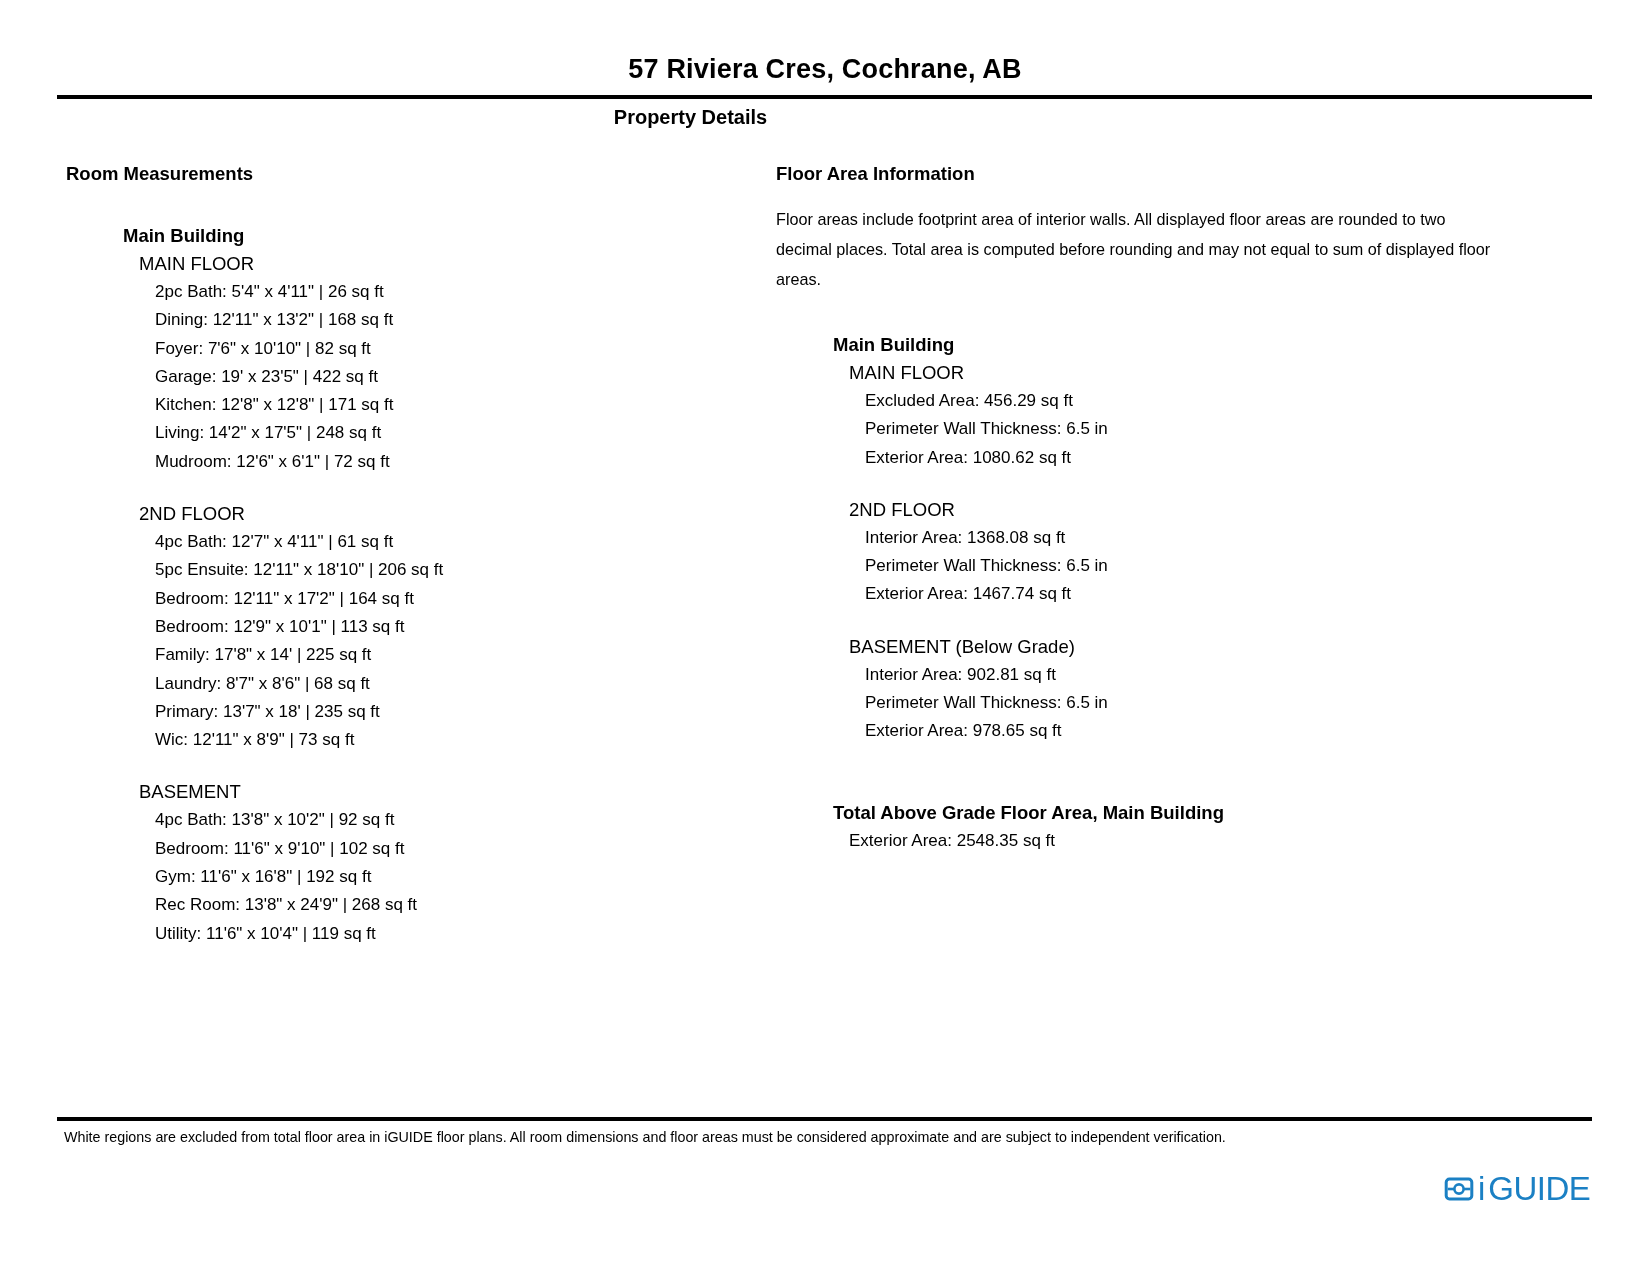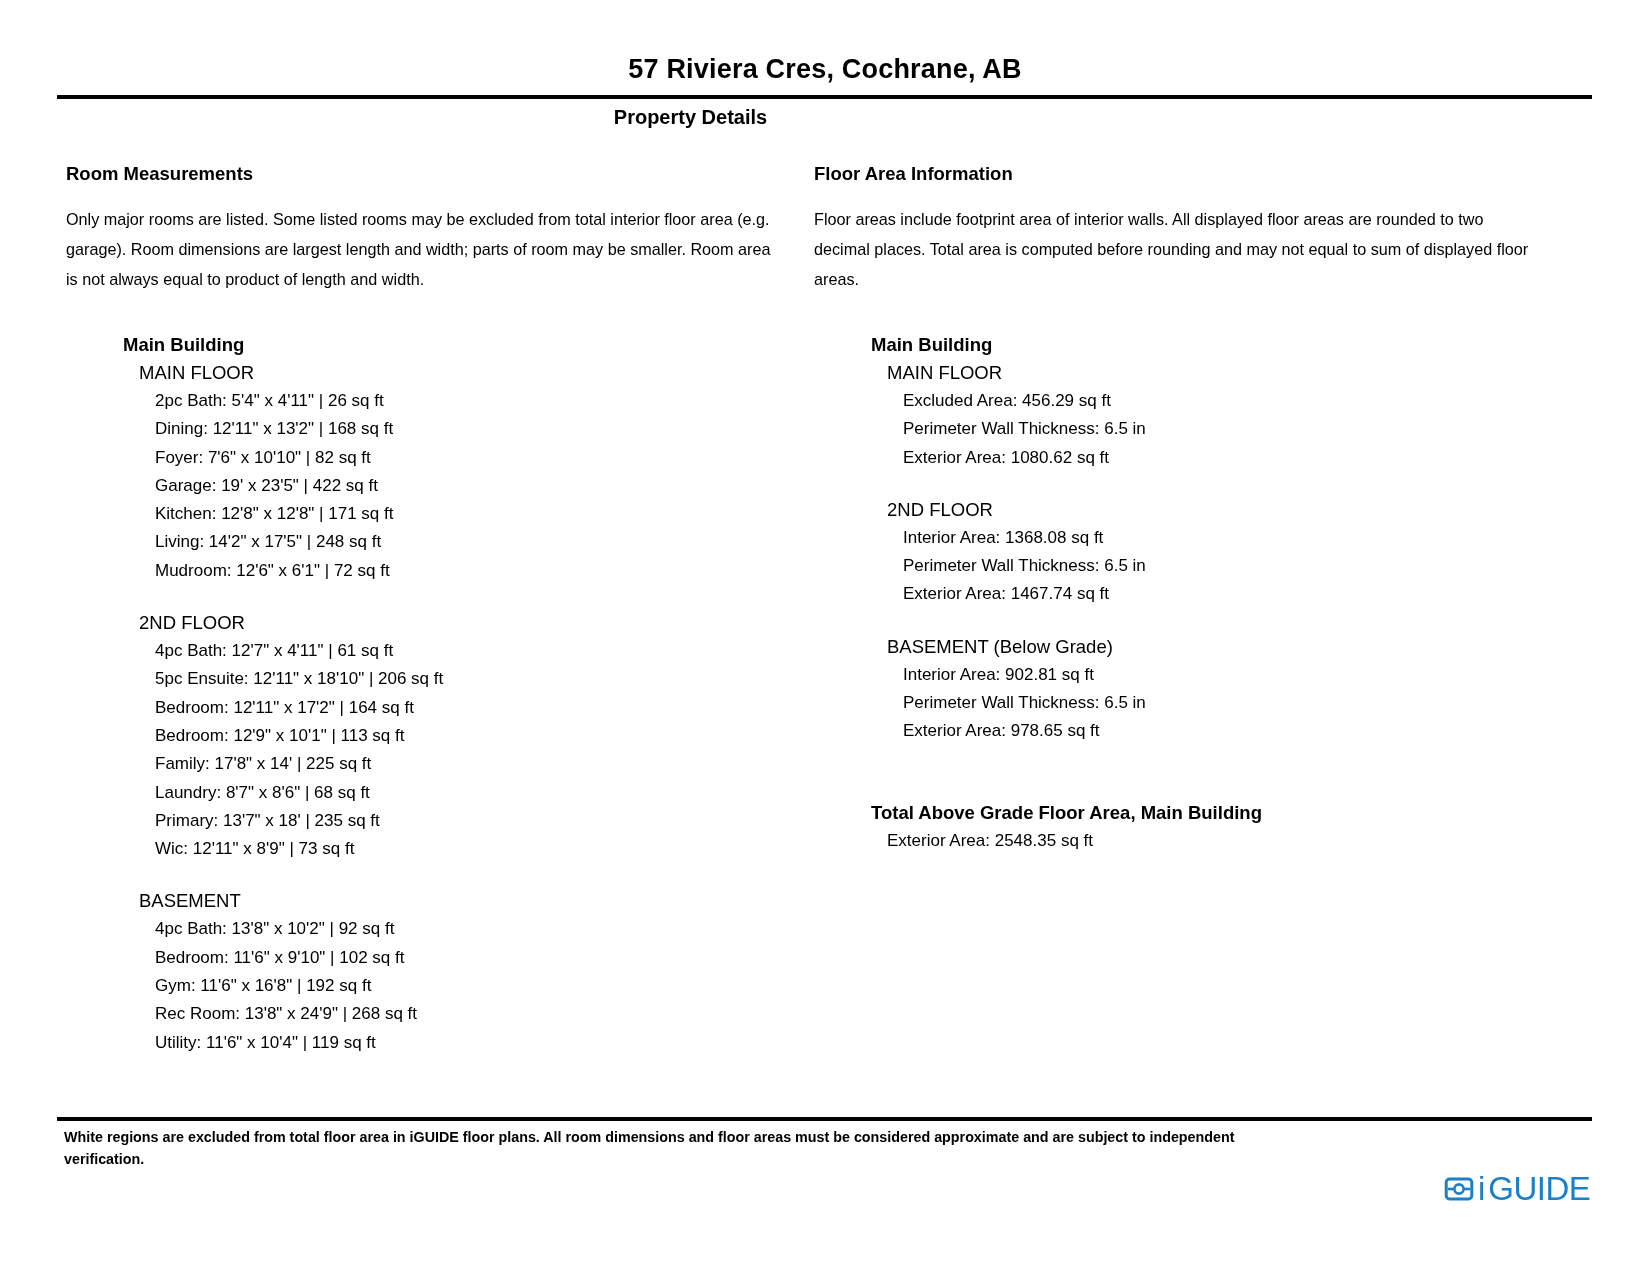--- a/index.html
+++ b/index.html
@@ -49,21 +49,21 @@
     font-size: 20px;
     font-weight: bold;
   }
 
   
   .col {
     position: absolute;
     top: 163px;
   }
   .col-left  { left: 66px;  width: 712px; }
-  .col-right { left: 814px; width: 720px; }
+  .col-right { left: 776px; width: 720px; }
 
   .section-head {
     font-size: 18.5px;
     font-weight: bold;
     margin: 0 0 19px 0;
   }
   .section-note {
     font-size: 16.2px;
     line-height: 30px;
     margin: 0;
@@ -115,21 +115,20 @@
     height: 4px;
     background: #000;
   }
   .footer-note {
     position: absolute;
     top: 1126px;
     left: 64px;
     width: 1180px;
     font-size: 14.3px;
     line-height: 22px;
-    font-weight: bold;
   }
   .logo {
     position: absolute;
     top: 1172px;
     left: 1443px;
     display: flex;
     align-items: center;
     gap: 3px;
   }
   .logo-mark {
@@ -154,21 +153,20 @@
 <body>
 
 <div class="page">
 
   <div class="doc-title">57 Riviera Cres, Cochrane, AB</div>
   <div class="rule-top"></div>
   <div class="subtitle">Property Details</div>
 
   <div class="col col-left">
     <div class="section-head">Room Measurements</div>
-    <p class="section-note">Only major rooms are listed. Some listed rooms may be excluded from total interior floor area (e.g. garage). Room dimensions are largest length and width; parts of room may be smaller. Room area is not always equal to product of length and width.</p>
 
     <div class="tree">
       <div class="building">Main Building</div>
 
       <div class="floor-group">
         <div class="floor">MAIN FLOOR</div>
         <div class="entry">2pc Bath: 5'4" x 4'11" | 26 sq ft</div>
         <div class="entry">Dining: 12'11" x 13'2" | 168 sq ft</div>
         <div class="entry">Foyer: 7'6" x 10'10" | 82 sq ft</div>
         <div class="entry">Garage: 19' x 23'5" | 422 sq ft</div>

